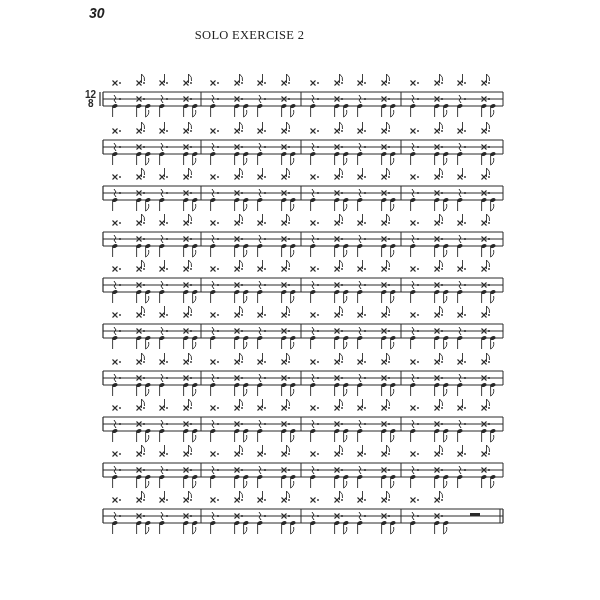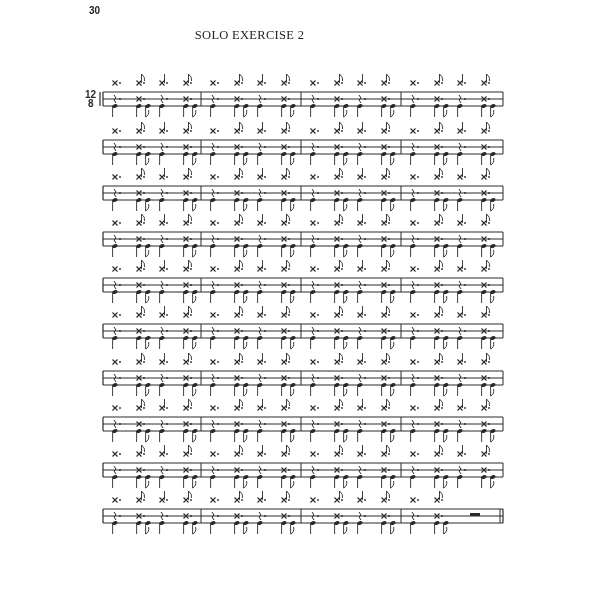--- a/index.html
+++ b/index.html
@@ -1,17 +1,17 @@
 <!DOCTYPE html>
 <html><head>
 <meta charset="utf-8">
 <style>
   html,body{margin:0;padding:0;background:#fff;}
   body{width:600px;height:600px;position:relative;overflow:hidden;font-family:"Liberation Serif",serif;color:#222;}
-  .page-number{position:absolute;left:89px;top:5px;font-family:"Liberation Sans",sans-serif;font-weight:bold;font-size:10px;}
+  .page-number{position:absolute;left:89px;top:5px;font-family:"Liberation Sans",sans-serif;font-weight:bold;font-size:14px;font-style:italic;}
   .title{position:absolute;left:0;width:499px;top:28px;text-align:center;font-size:12.5px;letter-spacing:0.3px;}
   #score{position:absolute;left:0;top:0;}
 </style>
 </head>
 <body>
 
 <div class="page-number">30</div>
 <div class="title">SOLO EXERCISE 2</div>
 
 <svg id="score" width="600" height="600">

